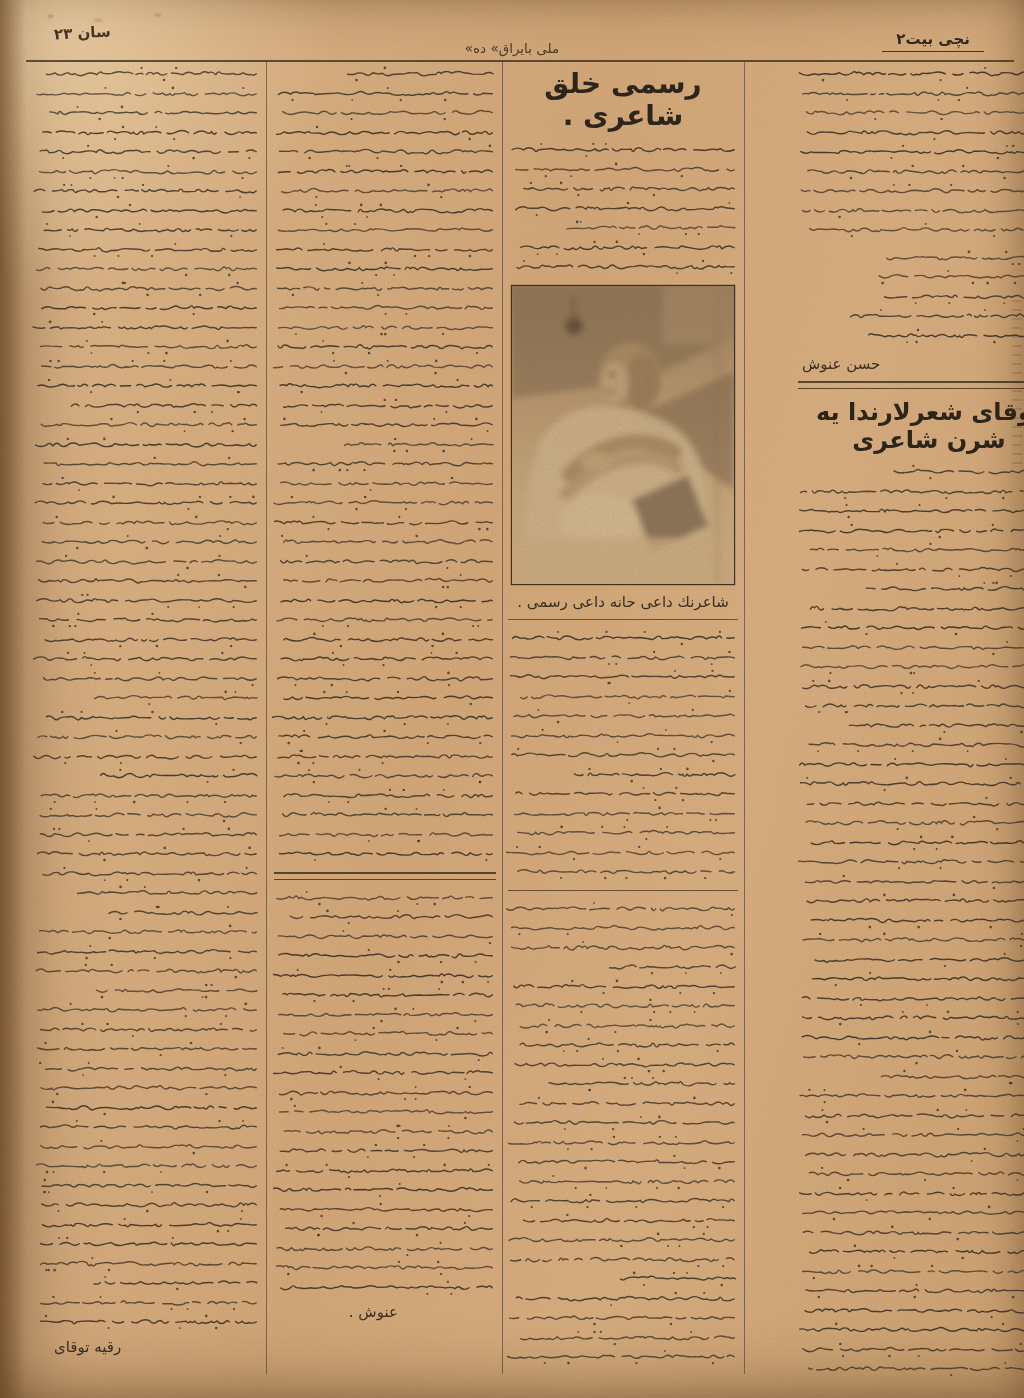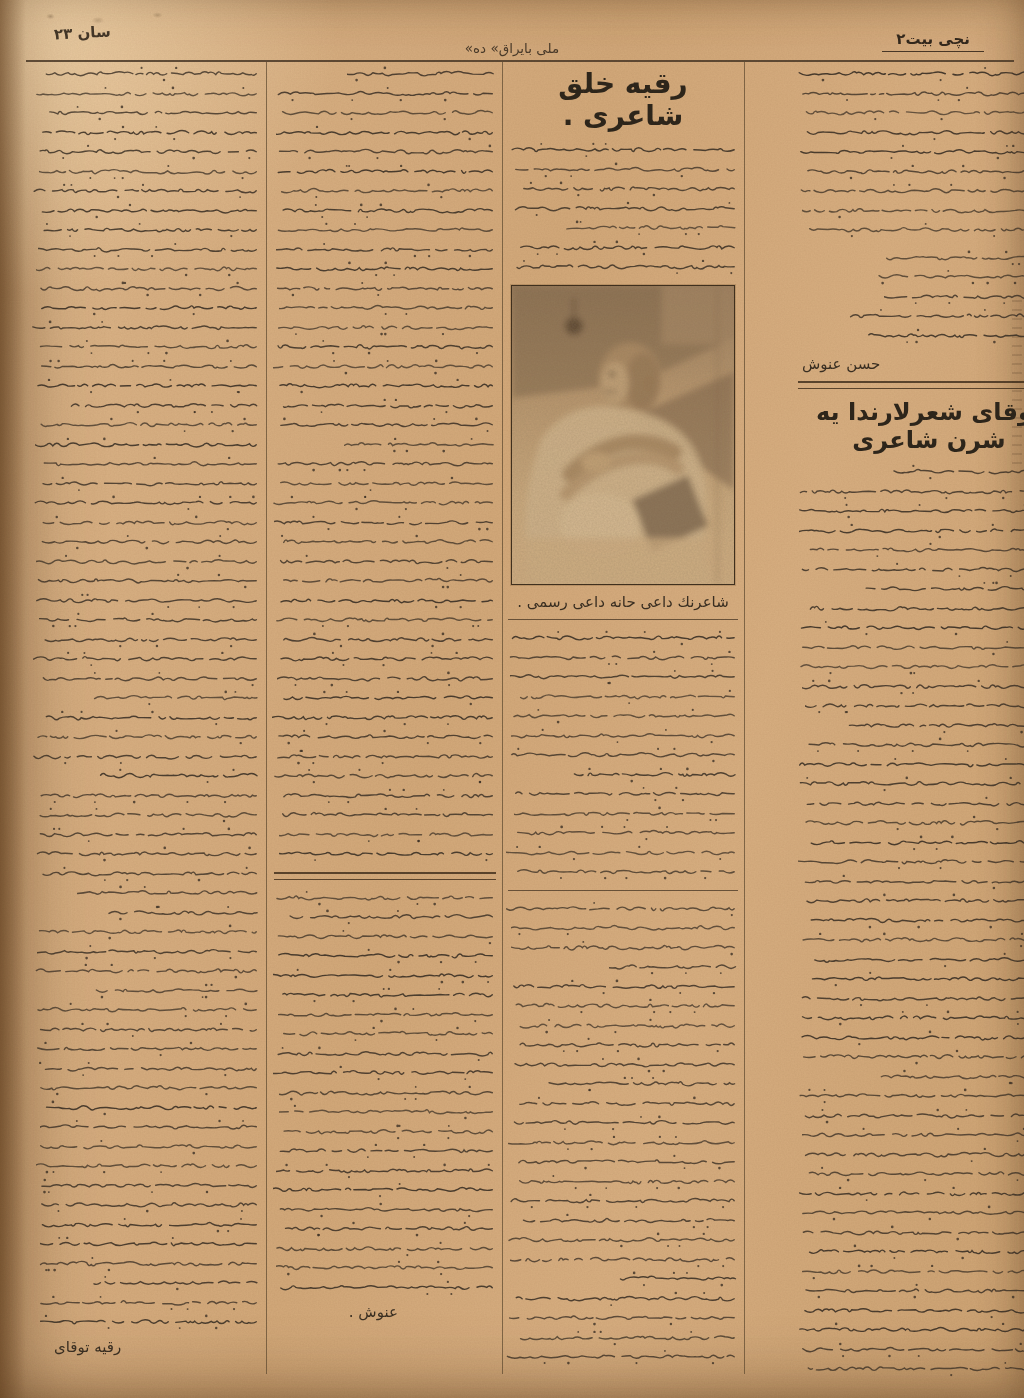--- a/index.html
+++ b/index.html
@@ -586,21 +586,21 @@
         <span class="line" style="width: 260px;">
           <svg width="260" height="19.5" viewBox="0 0 260 20">
             <path d="M257,10 Q251.1,8.4 245.2,10.7 Q242.6,6.9 240.1,10.5 M231.4,10 Q226.9,12.8 222.4,10.3 Q216.5,10.0 210.6,8.9 Q208.1,10.1 205.6,9.3 M198.9,10 Q194.6,7.5 190.2,9.9 Q186.1,11.5 182.1,10.4 Q175.7,13.5 169.3,9.9 M166.2,10 Q160.3,7.9 154.3,9.2 Q147.9,9.9 141.4,9.8 Q135.2,8.8 129.1,10.8 M122.4,10 Q116.7,8.2 111.1,10.9 Q108.5,8.5 105.9,10.1 Q103.8,11.7 101.7,9.2 Q96.4,12.9 91.1,9.2 Q85.4,9.0 79.7,9.1 Q77.1,7.2 74.5,9.5 Q70.6,13.8 66.7,9.5 Q63.0,6.6 59.2,10.4 Q55.7,8.2 52.1,10.1 Q48.2,6.8 44.3,10.0 Q40.9,12.8 37.6,9.8 Q35.4,7.5 33.3,9.6 Q28.4,13.7 23.5,9.6 Q17.5,11.8 11.5,11.2 M7.4,10 Q5.3,11.3 3.2,9.3" fill="none" stroke="#3c3126" stroke-width="1.45" stroke-linecap="round" opacity="0.79"></path>
             <circle cx="149.7" cy="16.5" r="1.13" fill="#3c3126" opacity="0.8"></circle>
             <circle cx="205.2" cy="4" r="0.92" fill="#3c3126" opacity="0.8"></circle>
           </svg>
         </span>
       </div>
     </div>
   <div class="col col-center-right" id="column-center-right">
-      <h1 class="head">رقیه خلق شاعری .</h1>
+      <h1 class="head">رسمی خلق شاعری .</h1>
       <div class="tblock">
         <span class="line" style="width: 230px;">
           <svg width="230" height="19.5" viewBox="0 0 230 20">
             <path d="M227,10 Q221.3,12.6 215.6,10.9 Q213.1,7.5 210.5,10.0 Q204.1,8.7 197.7,10.7 Q191.7,10.1 185.6,10.0 M177.5,10 Q173.9,8.1 170.2,9.7 Q168.0,10.6 165.9,10.9 Q160.2,7.3 154.5,9.7 M151.5,10 Q148.6,7.0 145.7,10.3 Q139.9,13.0 134.2,10.7 Q129.8,6.1 125.4,9.4 Q123.4,14.0 121.4,9.5 Q116.1,9.7 110.8,9.4 Q106.4,13.6 102.1,9.0 M97.8,10 Q94.5,8.2 91.2,10.4 Q87.7,12.5 84.2,9.1 Q79.0,12.5 73.9,10.6 Q69.5,9.7 65.2,9.0 Q58.8,12.3 52.4,9.5 Q47.1,11.0 41.8,9.2 Q38.5,8.1 35.1,9.2 Q30.6,9.2 26.0,10.2 Q23.9,13.6 21.8,9.8 Q16.4,6.1 10.9,10.2 Q5.1,6.7 -0.7,9.8" fill="none" stroke="#3c3126" stroke-width="1.45" stroke-linecap="round" opacity="0.89"></path>
             <circle cx="95.2" cy="4" r="0.92" fill="#3c3126" opacity="0.8"></circle>
             <circle cx="82.5" cy="4" r="1.10" fill="#3c3126" opacity="0.8"></circle>
             <circle cx="29.1" cy="4" r="0.95" fill="#3c3126" opacity="0.8"></circle>
             <circle cx="75.3" cy="16.5" r="0.98" fill="#3c3126" opacity="0.8"></circle>
           </svg>
         </span>

